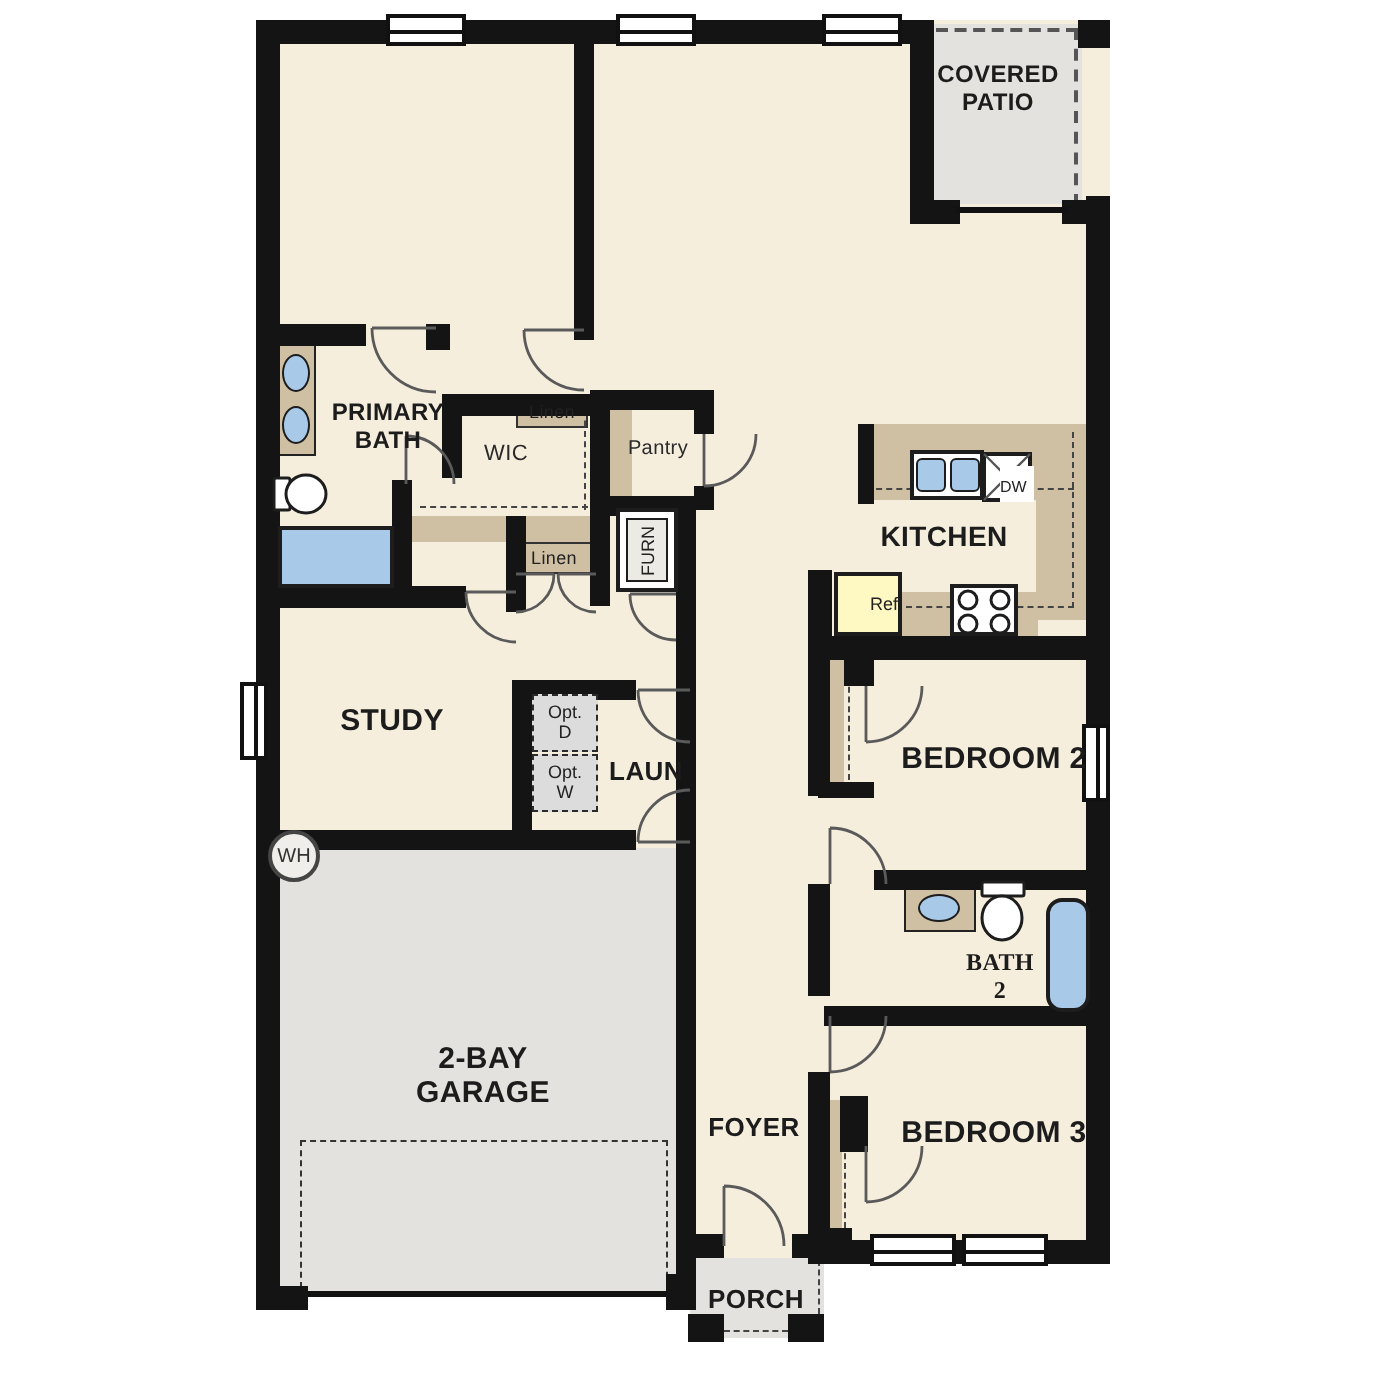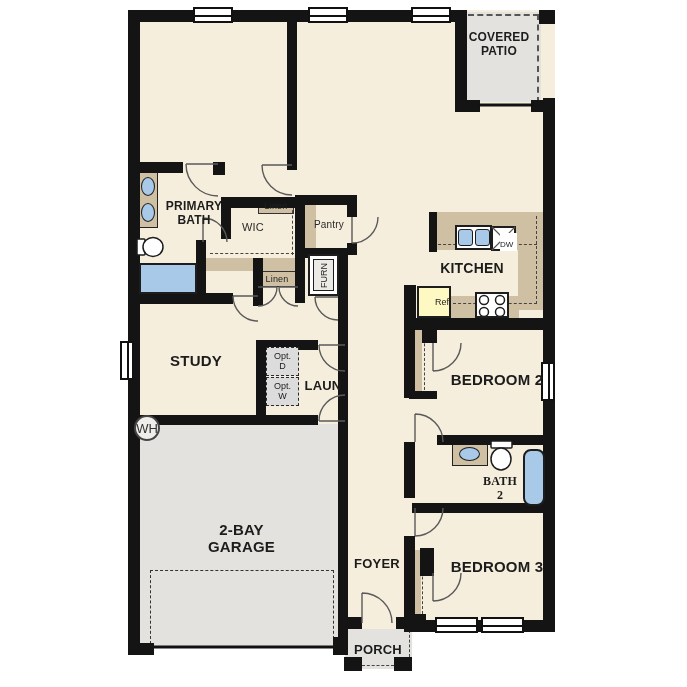--- a/index.html
+++ b/index.html
@@ -133,21 +133,21 @@
   <div class="abs" style="left:475px;top:229px;width:15px;height:17px;background:#a9c9e9;border:1.5px solid #1d1d1d;border-radius:3px;"></div>
   <div class="abs whitebox" style="left:491px;top:226px;width:25px;height:25px;"></div>
   <div class="abs whitebox" style="left:475px;top:292px;width:34px;height:26px;"></div>
   <div class="abs refbox" style="left:417px;top:286px;width:34px;height:32px;">
     <span class="s9">Ref</span>
   </div>
   <div class="abs furnbox" style="left:308px;top:254px;width:31px;height:42px;">
     <span class="s9">FURN</span>
   </div>
   <div class="abs wh" style="left:134px;top:415px;width:26px;height:26px;">
-    <span style="font-size:13px;color:#333;">WH</span>
+    <span style="font-size:10px;color:#333;">WH</span>
   </div>
   <div class="abs optbox" style="left:266px;top:347px;width:33px;height:29px;">
     <span class="s9" style="width:24px;">Opt. D</span>
   </div>
   <div class="abs optbox" style="left:266px;top:377px;width:33px;height:29px;">
     <span class="s9" style="width:24px;">Opt. W</span>
   </div>
 
   <svg class="layer" width="687" height="687" viewBox="0 0 687 687">
     <g stroke="#5a5a5a" stroke-width="1.4" fill="none">

